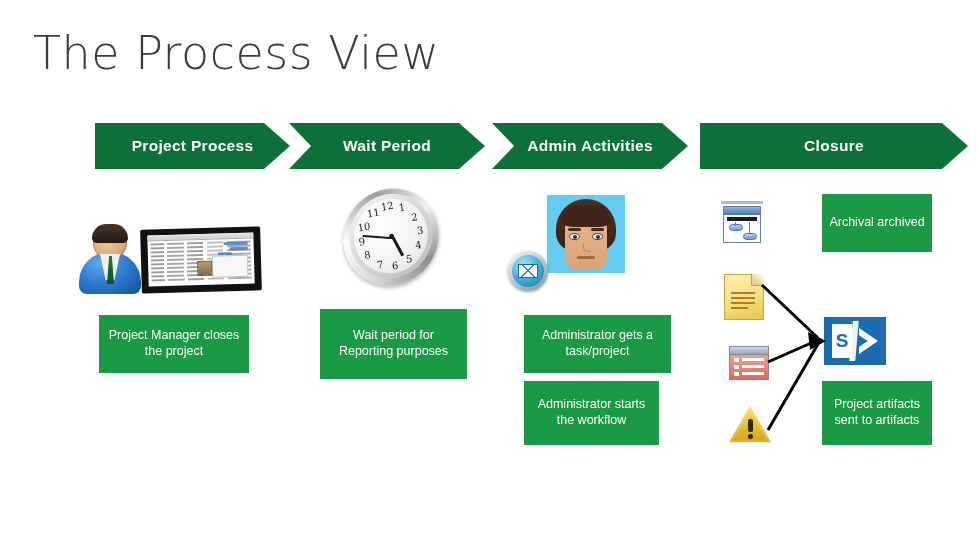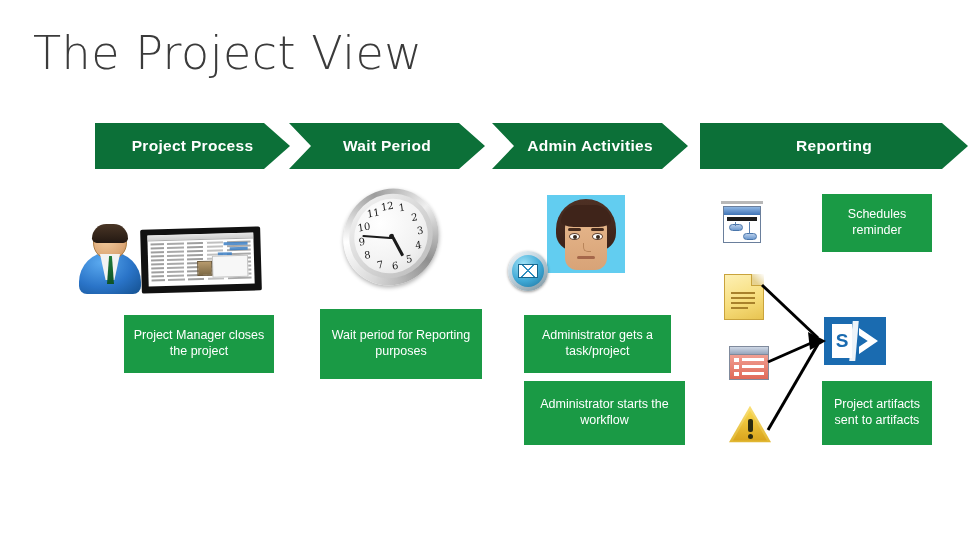--- a/index.html
+++ b/index.html
@@ -408,36 +408,36 @@
   
   #arrow-layer {
     position: absolute; left: 0; top: 0;
     width: 979px; height: 551px;
     pointer-events: none;
   }
 </style>
 </head>
 <body style="background: rgb(255, 255, 255);">
 
-<div id="page-title" style="color: rgb(59, 59, 59);">The Project View</div>
+<div id="page-title" style="color: rgb(59, 59, 59);">The Process View</div>
 
 <div class="chevron chev-arrow" style="left: 95px; top: 123px; width: 195px; background: rgb(12, 112, 56);">
   <span class="chevron-label">Project Process</span>
 </div>
 
 <div class="chevron chev-arrow-notch" style="left: 289px; top: 123px; width: 196px; background: rgb(12, 112, 56); text-align: center;">
   <span class="chevron-label">Wait Period</span>
 </div>
 
 <div class="chevron chev-arrow-notch" style="left: 492px; top: 123px; width: 196px; background: rgb(12, 112, 56);">
   <span class="chevron-label">Admin Activities</span>
 </div>
 
 <div class="chevron chev-arrow" style="left: 700px; top: 123px; width: 268px; background: rgb(12, 112, 56);">
-  <span class="chevron-label">Reporting</span>
+  <span class="chevron-label">Closure</span>
 </div>
 
 <div class="icon bizman" style="left:79px; top:222px;">
   <div class="bm-body"></div>
   <div class="bm-head"></div>
   <div class="bm-hair"></div>
   <div class="bm-shirt"></div>
   <div class="bm-tie"></div>
 </div>
 
@@ -456,21 +456,21 @@
     <div class="mon-row" style="top:40px"></div>
     <div class="mon-row" style="top:44px"></div>
     <div class="mon-bar" style="left:76px; top:9px;  width:24px"></div>
     <div class="mon-bar" style="left:82px; top:14px; width:18px"></div>
     <div class="mon-bar" style="left:70px; top:19px; width:14px"></div>
     <div class="mon-card"></div>
     <div class="mon-thumb"></div>
   </div>
 </div>
 
-<div class="txtbox" style="left: 99px; top: 315px; width: 150px; height: 58px; background: rgb(26, 154, 69); color: rgb(255, 255, 255); margin-left: 25px;">Project Manager closes the project</div>
+<div class="txtbox" style="left: 99px; top: 315px; width: 150px; height: 58px; background: rgb(26, 154, 69); color: rgb(255, 255, 255);">Project Manager closes the project</div>
 
 <div class="icon clock" style="left:343px; top:189px;">
   <div class="clk-rim"></div>
   <div class="clk-rim2"></div>
   <div class="clk-face">
     <div class="clk-num" style="left:50%;  top:10%;">12</div>
     <div class="clk-num" style="left:70%;  top:15%;">1</div>
     <div class="clk-num" style="left:85%;  top:31%;">2</div>
     <div class="clk-num" style="left:90%;  top:50%;">3</div>
     <div class="clk-num" style="left:85%;  top:69%;">4</div>
@@ -480,21 +480,21 @@
     <div class="clk-num" style="left:15%;  top:69%;">8</div>
     <div class="clk-num" style="left:10%;  top:50%;">9</div>
     <div class="clk-num" style="left:15%;  top:31%;">10</div>
     <div class="clk-num" style="left:30%;  top:15%;">11</div>
     <div class="clk-hand" style="left:50%; top:50%; width:22px; height:3px; transform:rotate(70deg) translateY(-50%);"></div>
     <div class="clk-hand" style="left:50%; top:50%; width:29px; height:2px; transform:rotate(195deg) translateY(-50%);"></div>
     <div class="clk-pin"></div>
   </div>
 </div>
 
-<div class="txtbox" style="left: 320px; top: 309px; width: 162px; height: 70px; background: rgb(26, 154, 69); color: rgb(255, 255, 255);">Wait period for Reporting purposes</div>
+<div class="txtbox" style="left: 320px; top: 309px; width: 147px; height: 70px; background: rgb(26, 154, 69); color: rgb(255, 255, 255);">Wait period for Reporting purposes</div>
 
 <div class="icon adminface" style="left:547px; top:195px;">
   <div class="af-hair"></div>
   <div class="af-face"></div>
   <div class="af-fringe"></div>
   <div class="af-brow" style="left:21px;"></div>
   <div class="af-brow" style="left:44px;"></div>
   <div class="af-eye" style="left:22px;"></div>
   <div class="af-eye" style="left:45px;"></div>
   <div class="af-nose"></div>
@@ -502,21 +502,21 @@
 </div>
 
 <div class="icon mailbadge" style="left:508px; top:251px;">
   <div class="mb-outer"></div>
   <div class="mb-inner"></div>
   <div class="mb-env"></div>
 </div>
 
 <div class="txtbox" style="left: 524px; top: 315px; width: 147px; height: 58px; background: rgb(26, 154, 69); color: rgb(255, 255, 255);">Administrator gets a task/project</div>
 
-<div class="txtbox" style="left: 524px; top: 381px; width: 161px; height: 64px; background: rgb(26, 154, 69); color: rgb(255, 255, 255);">Administrator starts the workflow</div>
+<div class="txtbox" style="left: 524px; top: 381px; width: 135px; height: 64px; background: rgb(26, 154, 69); color: rgb(255, 255, 255);">Administrator starts the workflow</div>
 
 <div class="icon visicon" style="left:719px; top:201px;">
   <div class="vi-top"></div>
   <div class="vi-win">
     <div class="vi-title"></div>
     <div class="vi-bar"></div>
     <div class="vi-node" style="left:5px;  top:17px; width:14px; height:7px;"></div>
     <div class="vi-node" style="left:19px; top:26px; width:14px; height:7px;"></div>
     <div class="vi-link" style="left:11px; top:15px; width:1px;  height:4px;"></div>
     <div class="vi-link" style="left:25px; top:15px; width:1px;  height:12px;"></div>
@@ -552,21 +552,21 @@
 </div>
 
 <div class="icon spicon" style="left:824px; top:317px;">
   <div class="sp-bg" style="background: rgb(26, 107, 176);"></div>
   <div class="sp-page2"></div>
   <div class="sp-page"></div>
   <div class="sp-s" style="color: rgb(26, 107, 176);">S</div>
   <div class="sp-chev"></div>
 </div>
 
-<div class="txtbox" style="left: 822px; top: 194px; width: 110px; height: 58px; background: rgb(26, 154, 69); color: rgb(255, 255, 255);">Schedules reminder</div>
+<div class="txtbox" style="left: 822px; top: 194px; width: 110px; height: 58px; background: rgb(26, 154, 69); color: rgb(255, 255, 255);">Archival archived</div>
 
 <div class="txtbox" style="left: 822px; top: 381px; width: 110px; height: 64px; background: rgb(26, 154, 69); color: rgb(255, 255, 255);">Project artifacts sent to artifacts</div>
 
 <svg id="arrow-layer" viewBox="0 0 979 551" xmlns="http://www.w3.org/2000/svg">
   <line x1="762" y1="285" x2="818" y2="338" stroke="#000000" stroke-width="3"></line>
   <line x1="768" y1="362" x2="818" y2="340" stroke="#000000" stroke-width="3"></line>
   <line x1="768" y1="430" x2="818" y2="344" stroke="#000000" stroke-width="3"></line>
   <polygon points="826,341 808,332 810,350" fill="#000000"></polygon>
 </svg>
 

